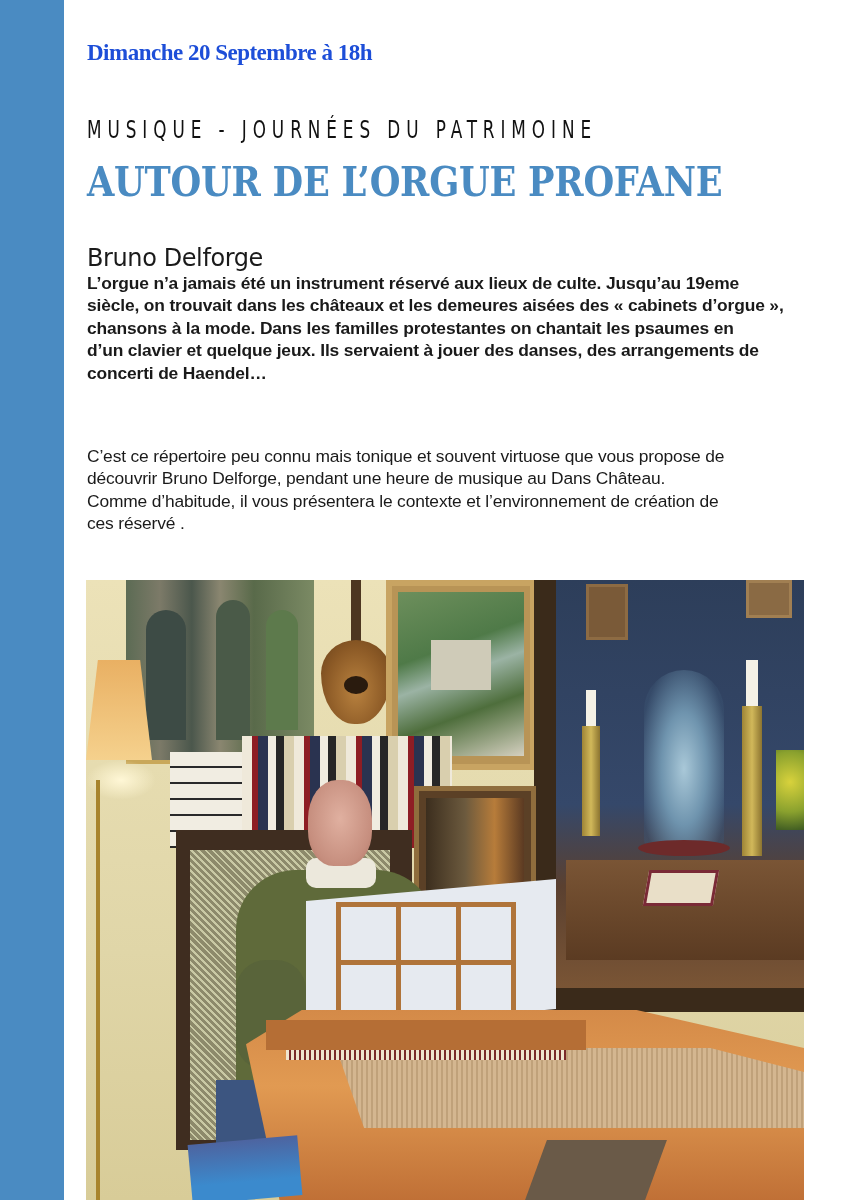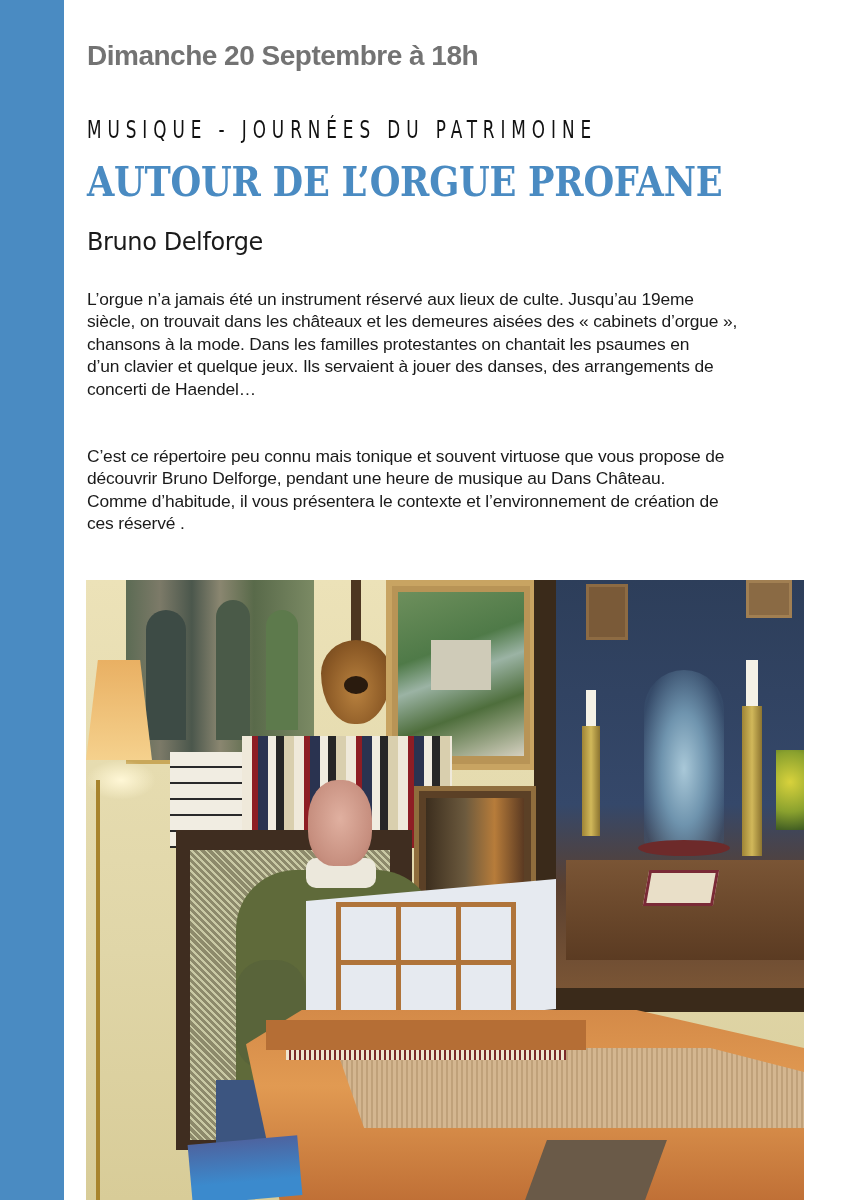--- a/index.html
+++ b/index.html
@@ -5,47 +5,47 @@
   * { margin: 0; padding: 0; box-sizing: border-box; }
   html, body { width: 850px; height: 1200px; overflow: hidden; background: #ffffff; }
   body { position: relative; font-family: "DejaVu Sans", sans-serif; }
 
   .sidebar { position: absolute; left: 0; top: 0; width: 64px; height: 1200px; background: #4a8bc2; }
 
   .content { position: absolute; left: 87px; top: 0; width: 720px; }
 
   .date-heading {
     position: absolute; left: 0; top: 40px;
-    font-family: Liberation Sans, sans-serif; font-weight: bold;
-    font-size: 28px; color: #737373; letter-spacing: -0.5px; white-space: nowrap;
+    font-family: Liberation Serif, serif; font-weight: bold;
+    font-size: 23px; color: #1d4ed8; letter-spacing: -0.5px; white-space: nowrap;
   }
   .category {
     position: absolute; left: 0; top: 116px;
     font-family: "DejaVu Sans Condensed", "DejaVu Sans", sans-serif;
     font-size: 24px; font-weight: normal; color: #111111;
     letter-spacing: 7.6px; white-space: nowrap; transform: scaleX(0.78); transform-origin: left top;
   }
   .event-title {
     position: absolute; left: 0; top: 158px;
     font-family: "DejaVu Serif", serif; font-weight: bold;
     font-size: 41px; color: #4a8bc2; white-space: nowrap;
     transform: scaleX(0.86); transform-origin: left top; letter-spacing: -0.3px;
   }
   .performer {
-    position: absolute; left: 0; top: 228px;
+    position: absolute; left: 0; top: 244px;
     font-family: "DejaVu Sans", sans-serif; font-size: 24px; color: #1a1a1a; white-space: nowrap;
     letter-spacing: -0.4px;
   }
   .para {
     position: absolute; left: 0; width: 720px;
     font-family: "Liberation Sans", sans-serif; font-size: 17.4px; line-height: 22.4px; color: #1a1a1a;
     letter-spacing: -0.15px;
   }
   .para span { display: block; white-space: nowrap; }
-  .p1 { top: 288px; }
+  .p1 { top: 272px; font-weight: bold; }
   .p2 { top: 445px; }
 
   
   .photo { position: absolute; left: 86px; top: 580px; width: 718px; height: 620px; overflow: hidden; background: #e8dfb4; }
   .photo div { position: absolute; }
   .wall { left: 0; top: 0; width: 718px; height: 620px; background: linear-gradient(180deg, #ece2b8 0%, #e0d6a8 60%, #d8cc98 100%); }
   .lamp-shade { left: 0; top: 80px; width: 66px; height: 100px; background: linear-gradient(180deg, #e9b063 0%, #f5d18d 100%); clip-path: polygon(18% 0, 82% 0, 100% 100%, 0 100%); }
   .lamp-glow { left: 0; top: 180px; width: 70px; height: 40px; background: radial-gradient(ellipse at center, #fff7d6 0%, rgba(255,240,200,0) 70%); }
   .lamp-pole { left: 10px; top: 200px; width: 4px; height: 420px; background: #a8842d; }
   .ruins-painting { left: 40px; top: 0; width: 188px; height: 184px; background: linear-gradient(90deg, #5c6b54 0%, #7c7a68 18%, #4b574c 35%, #8a8670 50%, #596a4a 68%, #7b8a64 100%); border-bottom: 4px solid #c9a85a; }

